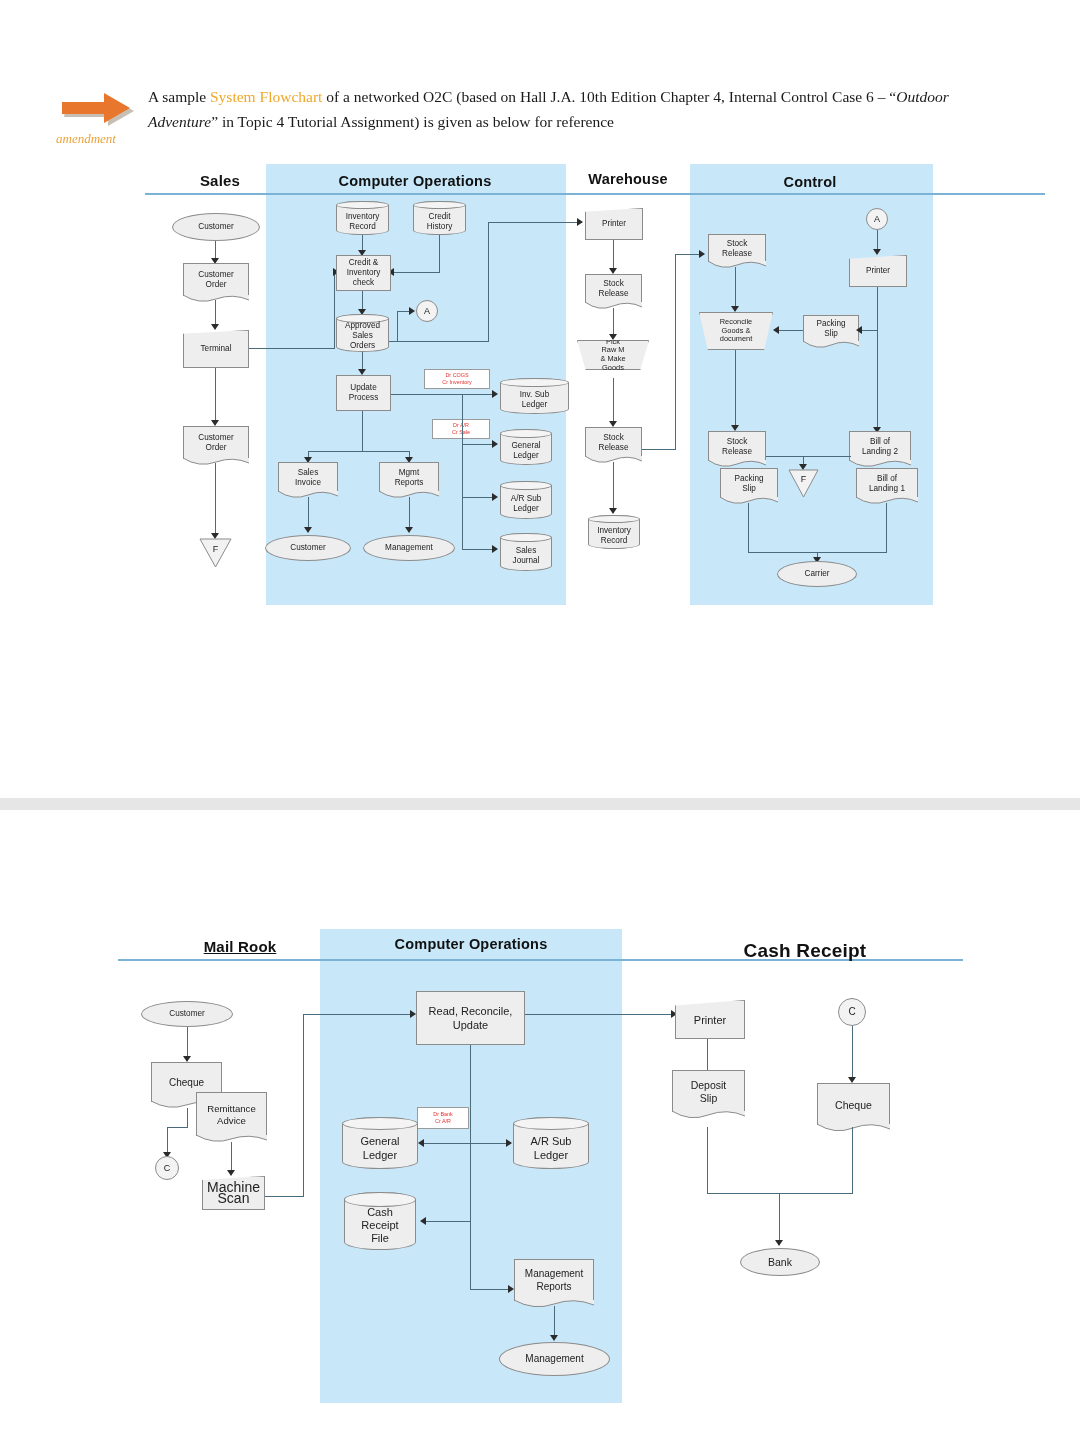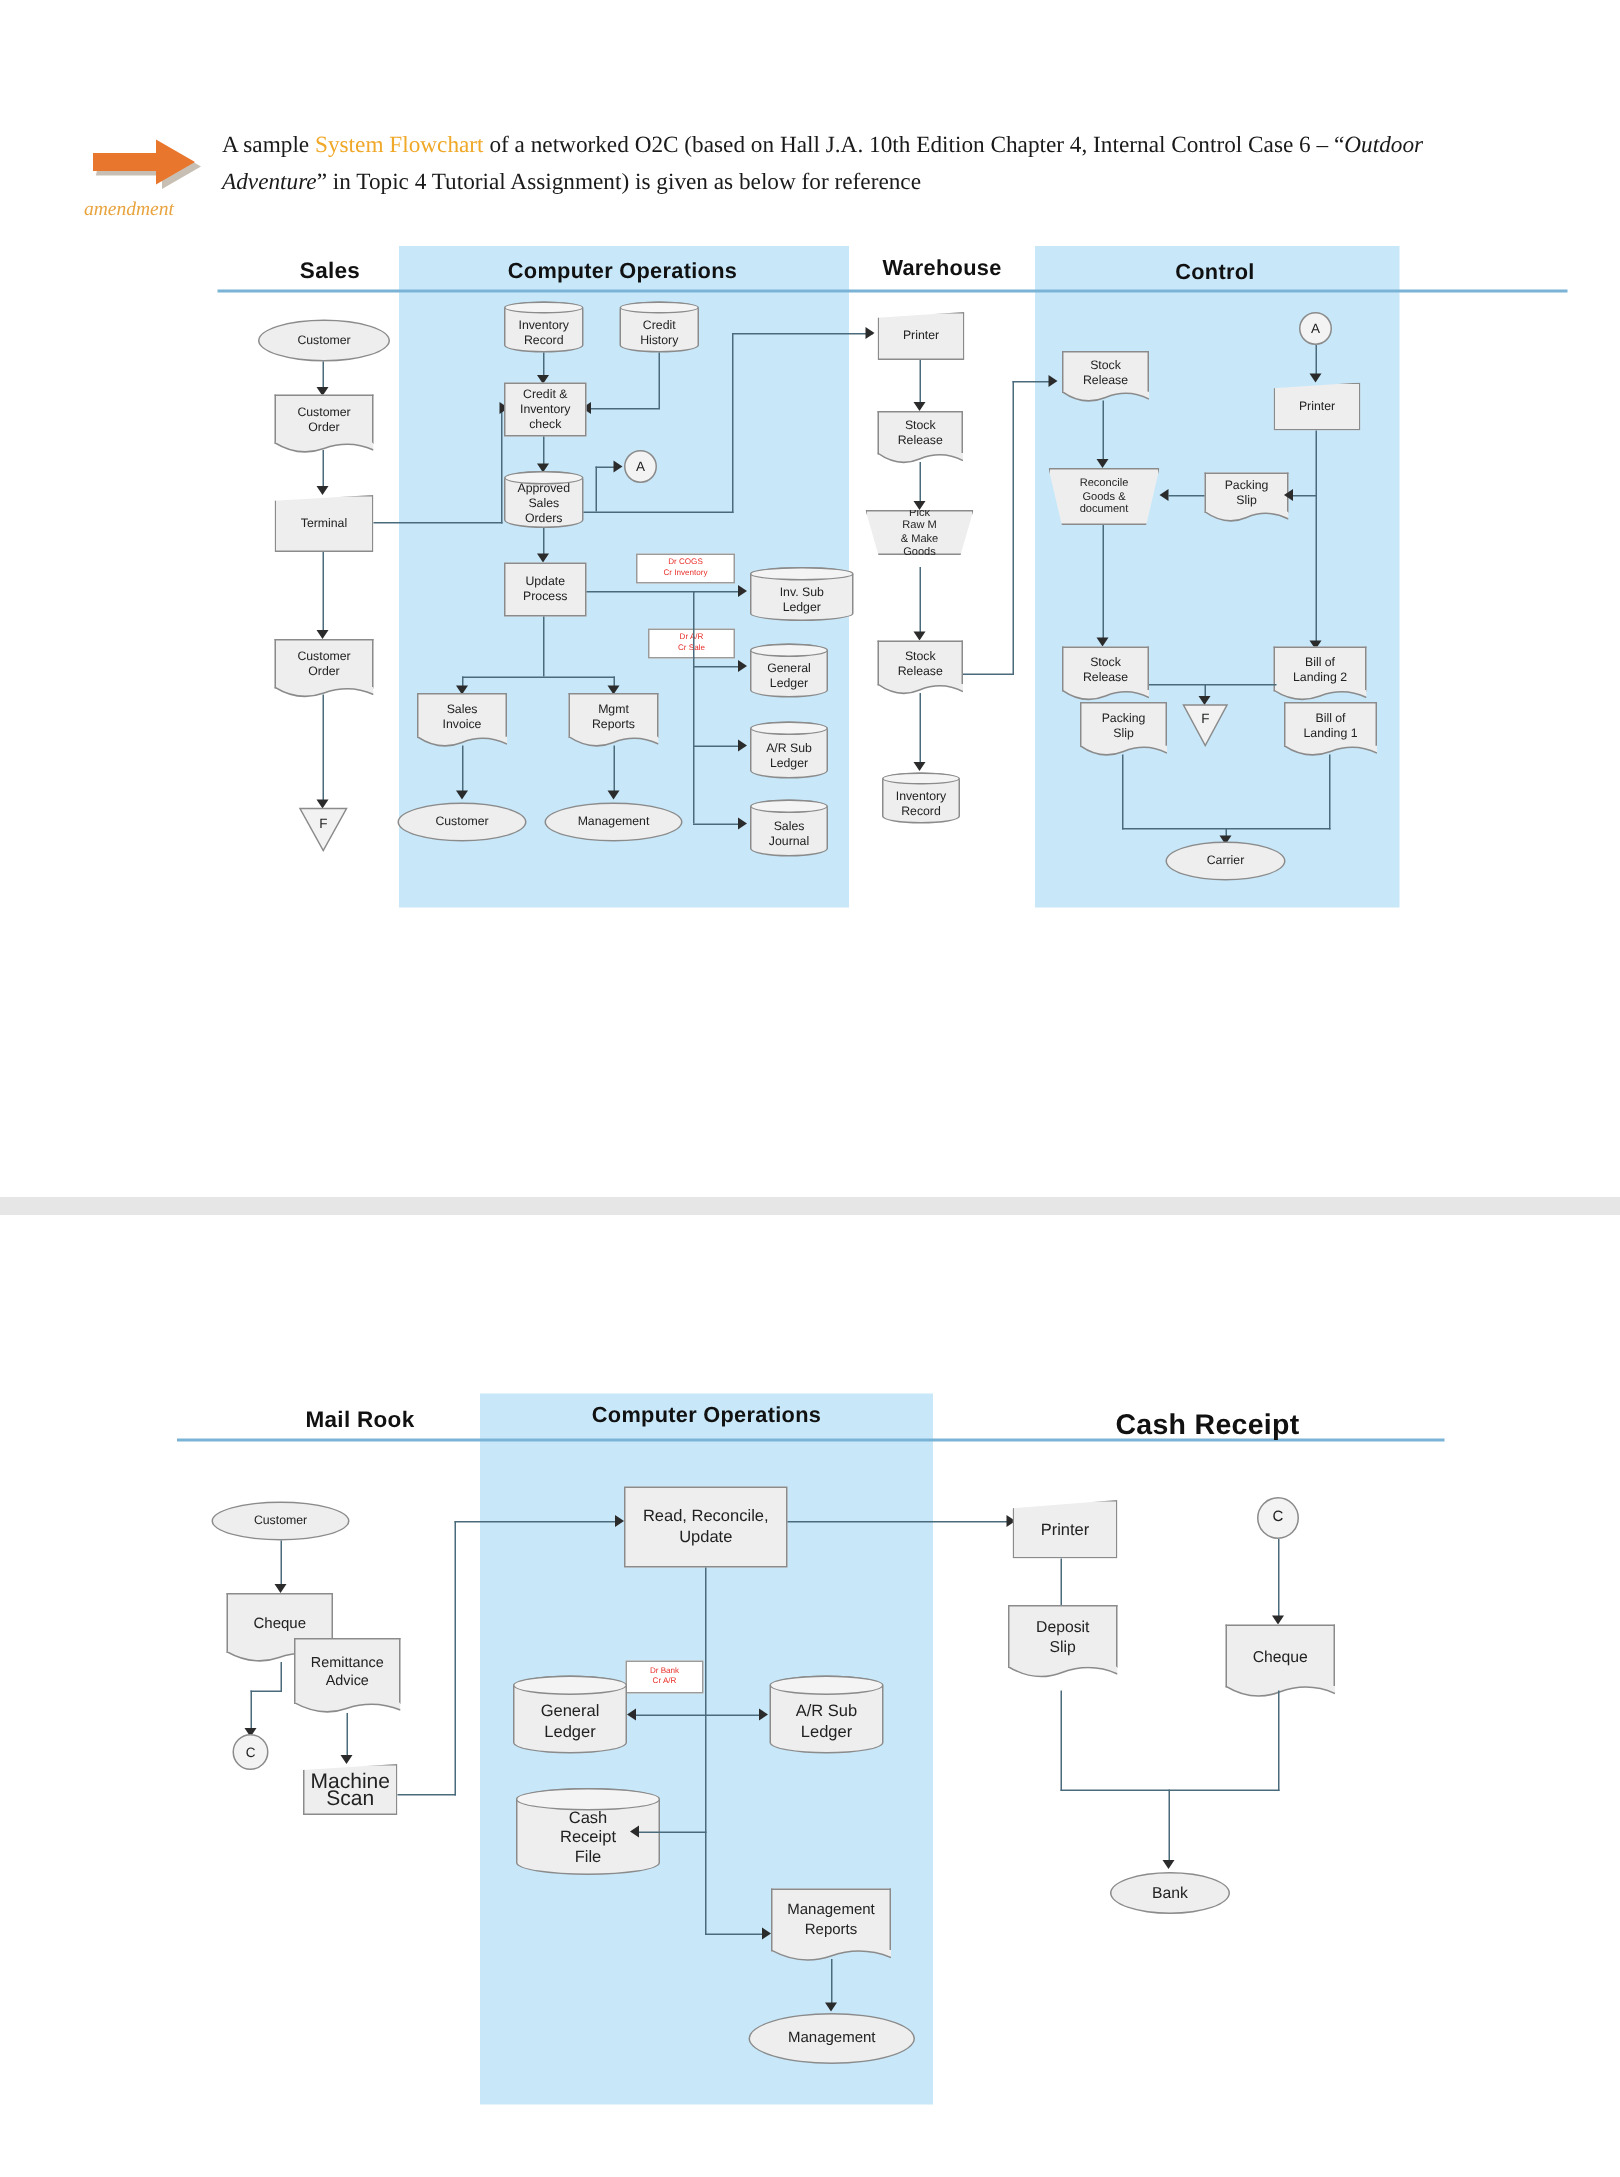--- a/index.html
+++ b/index.html
@@ -420,21 +420,21 @@
   <div class="node n-ell" style="left:777px;top:561px;width:80px;height:26px;">
     <span class="lbl">Carrier</span>
     </div>
 </div>
 
 <div class="chart" style="left:0;top:0;width:1080px;height:1451px;">
 
   <div class="lane-bg" style="left:320px;top:929px;width:302px;height:474px;"></div>
   <div class="lane-rule" style="left:118px;top:959px;width:845px;"></div>
 
-  <div class="lane-title" style="left:175px;top:938px;width:130px;font-size:15px;">Mail Rook</div>
+  <div class="lane-title" style="left:175px;top:938px;width:130px;font-size:15px;text-decoration:underline;">Mail Rook</div>
   <div class="lane-title" style="left:335px;top:936px;width:272px;font-size:14.5px;">Computer Operations</div>
   <div class="lane-title" style="left:735px;top:940px;width:140px;font-size:19px;">Cash Receipt</div>
 
   <div class="node n-ell" style="left:141px;top:1001px;width:92px;height:26px;">
     <span class="lbl">Customer</span>
     </div>
   <div class="ln lnv" style="left:187px;top:1027px;height:33px;"></div>
   <div class="arw arw-d" style="left:183px;top:1056px;"></div>
 
   <div class="node n-doc" style="left:151px;top:1062px;width:71px;height:40px;">
@@ -496,21 +496,21 @@
   <div class="node n-db" style="left:513px;top:1117px;width:76px;height:52px;">
     <span class="cap"></span>
     <span class="lbl" style="font-size:11px;line-height:14px;padding-top:9px;">A/R Sub
 Ledger</span>
     </div>
 
   <div class="ln lnh" style="left:424px;top:1143px;width:86px;"></div>
   <div class="arw arw-l" style="left:418px;top:1139px;"></div>
   <div class="arw arw-r" style="left:506px;top:1139px;"></div>
 
-  <div class="node n-db" style="left:344px;top:1192px;width:96px;height:58px;padding-left:16px;">
+  <div class="node n-db" style="left:344px;top:1192px;width:72px;height:58px;padding-left:16px;">
     <span class="cap"></span>
     <span class="lbl" style="font-size:11px;line-height:13px;padding-top:9px;">Cash
 Receipt
 File</span>
     </div>
   <div class="ln lnh" style="left:426px;top:1221px;width:45px;"></div>
   <div class="arw arw-l" style="left:420px;top:1217px;"></div>
 
   <div class="ln lnh" style="left:470px;top:1289px;width:42px;"></div>
   <div class="arw arw-r" style="left:508px;top:1285px;"></div>

